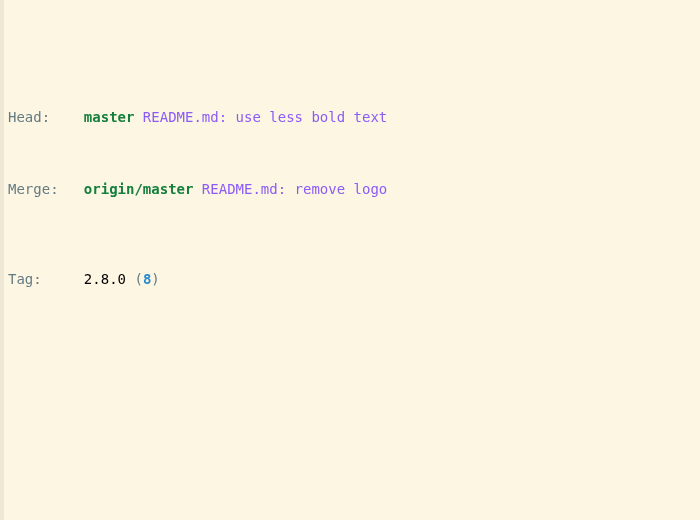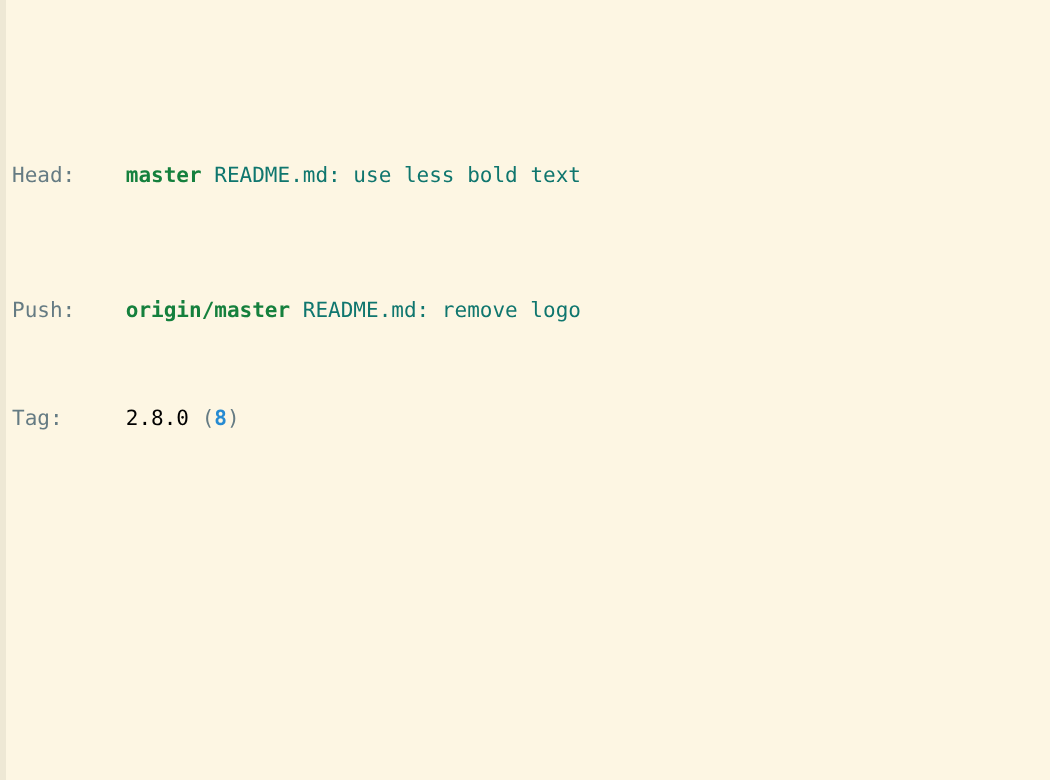--- a/index.html
+++ b/index.html
@@ -24,38 +24,38 @@
     left: 0;
     top: 0;
     bottom: 0;
     width: 4px;
     background: #eee8d5;
   }
   .content { padding-left: 8px; padding-top: 0; }
   .row { height: 18px; }
   .label { color: #657b83; }
   .branch { color: #15803d; font-weight: bold; }
-  .msg { color: #0f766e; margin-top: 35px; }
+  .msg { color: #8b5cf6; margin-top: 35px; }
   .tag { color: #000000; font-weight: normal; }
   .paren { color: #657b83; }
   .eight { color: #268bd2; font-weight: bold; }
   .section { color: #b58900; font-weight: bold; }
   .count { color: #657b83; }
 </style>
 </head>
 <body>
 
 <div class="screen">
   <div class="fringe"></div>
   <div class="content">
 
     <div class="row"><span class="label">Head:    </span><span class="branch">master</span><span class="msg"> README.md: use less bold text</span></div>
 
+    <div class="row"><span class="label">Merge:   </span><span class="branch">origin/master</span><span class="msg"> README.md: remove logo</span></div>
 
-    <div class="row"><span class="label">Push:    </span><span class="branch">origin/master</span><span class="msg"> README.md: remove logo</span></div>
 
     <div class="row"><span class="label">Tag:     </span><span class="tag">2.8.0</span><span class="paren"> (</span><span class="eight">8</span><span class="paren">)</span></div>
 
     <div class="row"></div>
 
 
     
 
     
 

